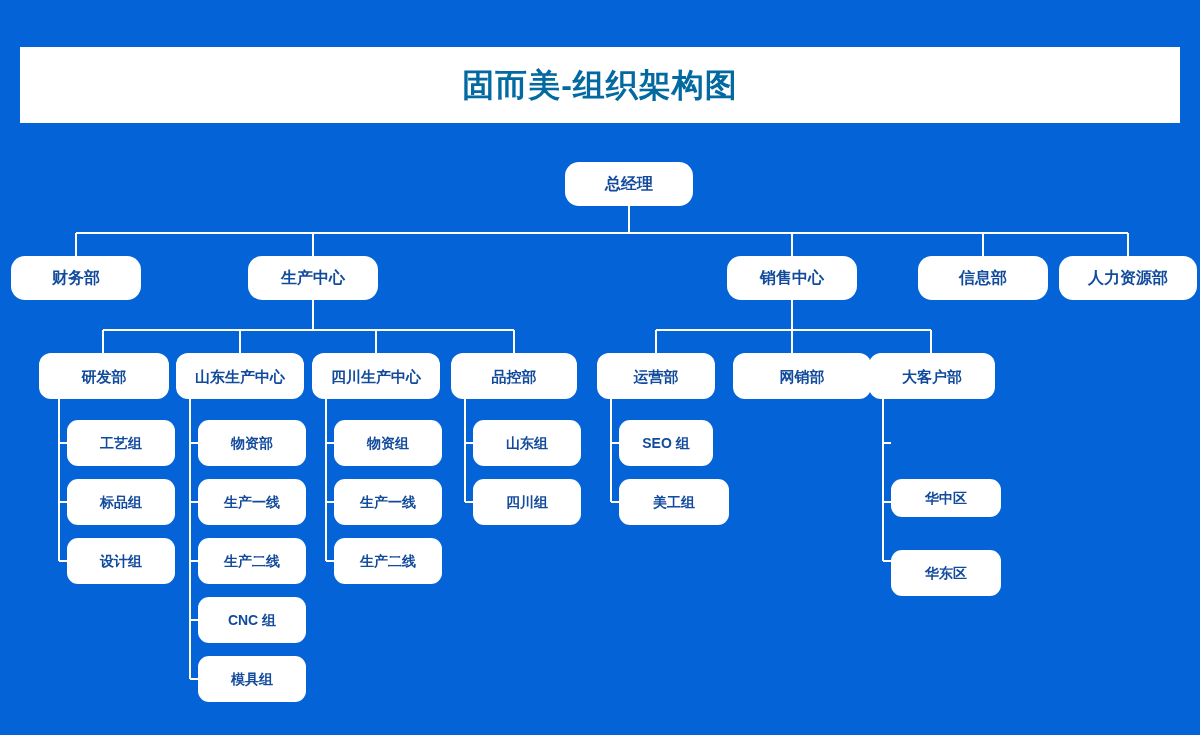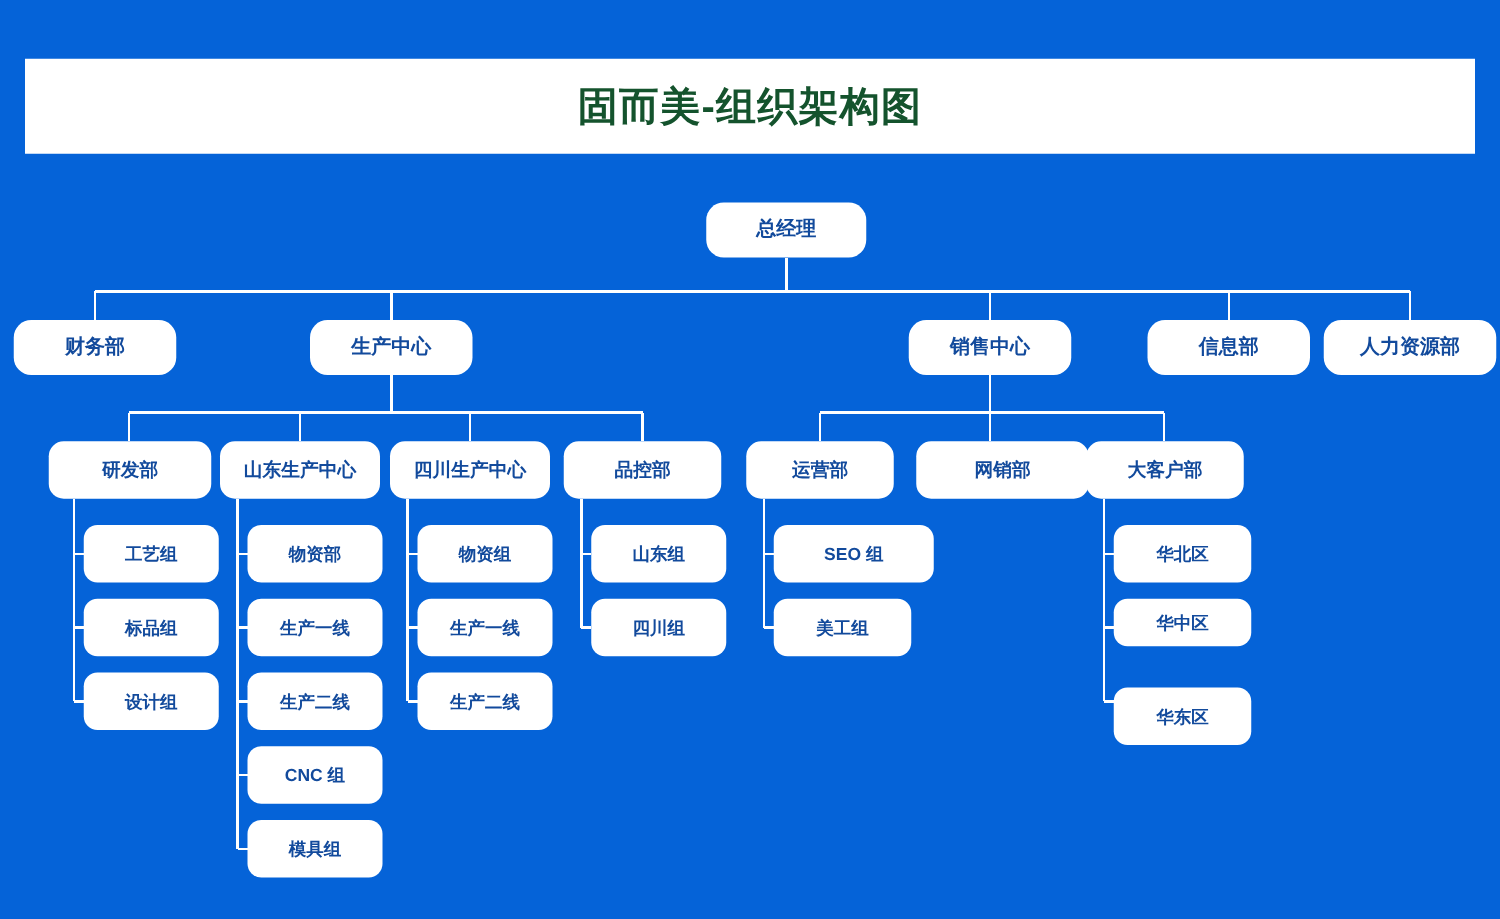--- a/index.html
+++ b/index.html
@@ -26,21 +26,21 @@
     left: 20px;
     top: 47px;
     width: 1160px;
     height: 76px;
     background: #ffffff;
     display: flex;
     align-items: center;
     justify-content: center;
   }
   .title-text {
-    color: #14532d;
+    color: #0369a1;
     font-size: 32px;
     font-weight: bold;
     letter-spacing: 1px;
     line-height: 1;
   }
 
   
   #connectors {
     position: absolute;
     left: 0;
@@ -229,30 +229,27 @@
     <span>生产二线</span>
   </div>
 
   <div class="node lvl4" style="left:473px; top:420px; width:108px; height:46px;">
     <span>山东组</span>
   </div>
   <div class="node lvl4" style="left:473px; top:479px; width:108px; height:46px;">
     <span>四川组</span>
   </div>
 
-  <div class="node lvl4" style="left:619px; top:420px; width:128px; height:46px;text-align:center;">
+  <div class="node lvl4" style="left:619px; top:420px; width:94px; height:46px;text-align:center;">
     <span>SEO 组</span>
   </div>
   <div class="node lvl4" style="left:619px; top:479px; width:110px; height:46px;">
     <span>美工组</span>
   </div>
 
-  <div class="node lvl4" style="left:891px; top:420px; width:110px; height:46px;">
-    <span>华北区</span>
-  </div>
   <div class="node lvl4" style="left:891px; top:479px; width:110px; height:38px;">
     <span>华中区</span>
   </div>
   <div class="node lvl4" style="left:891px; top:538px; width:110px; height:46px;margin-top:12px;">
     <span>华东区</span>
   </div>
 
 </div>
 
 </body></html>

